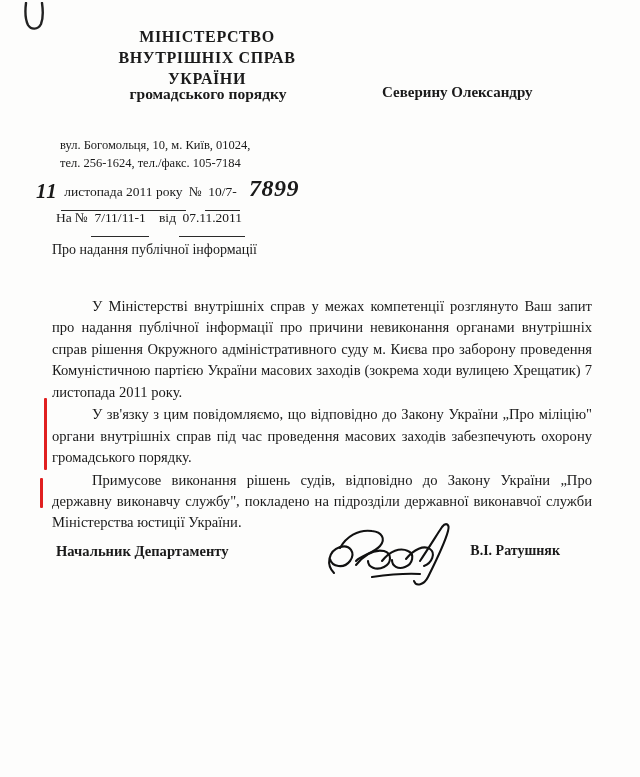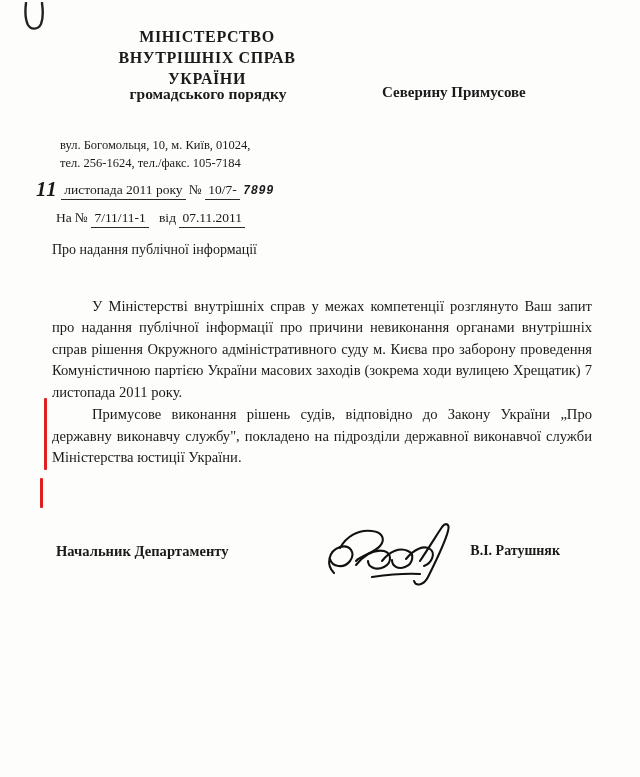--- a/index.html
+++ b/index.html
@@ -91,28 +91,29 @@
     font-size: 21px;
     font-weight: bold;
     font-style: italic;
     position: relative;
     top: 2px;
     letter-spacing: 1px;
   }
   .u-line {
     display: inline-block;
     border-bottom: 1px solid #2a2a2a;
-    padding: 0 3px 1px 3px;
+    padding: 0 3px 10px 3px;
   }
   .num-hand {
-    font-family: Liberation Mono, monospace;
-    font-size: 12px;
+    font-family: Liberation Serif, serif;
+    font-size: 24px;
     font-style: italic;
     font-weight: bold;
     letter-spacing: 0.5px;
+    margin-left: 6px;
   }
 
   .refline {
     position: absolute;
     left: 56px;
     top: 210px;
     font-size: 13.5px;
     white-space: nowrap;
   }
 
@@ -198,21 +199,21 @@
 
   <div class="dept">
     <div>громадського порядку</div>
   </div>
 
   <div class="addr">
     <div>вул. Богомольця, 10, м. Київ, 01024,</div>
     <div>тел. 256-1624, тел./факс. 105-7184</div>
   </div>
 
-  <div class="recipient">Северину Примусове</div>
+  <div class="recipient">Северину Олександру</div>
 
   <div class="dateline">
     <span class="hand-date">11</span>
     <span class="u-line">листопада 2011 року</span>
     <span>№</span>
     <span class="u-line">10/7-</span>
     <span class="num-hand">7899</span>
   </div>
 
   <div class="refline">
@@ -220,20 +221,21 @@
     <span class="u-line">7/11/11-1</span>
     &nbsp;
     <span>від</span>
     <span class="u-line">07.11.2011</span>
   </div>
 
   <div class="subject">Про надання публічної інформації</div>
 
   <div class="body-text">
     <p>У Міністерстві внутрішніх справ у межах компетенції розглянуто Ваш запит про надання публічної інформації про причини невиконання органами внутрішніх справ рішення Окружного адміністративного суду м. Києва про заборону проведення Комуністичною партією України масових заходів (зокрема ходи вулицею Хрещатик) 7 листопада 2011 року.</p>
+    <p>У зв'язку з цим повідомляємо, що відповідно до Закону України „Про міліцію" органи внутрішніх справ під час проведення масових заходів забезпечують охорону громадського порядку.</p>
     <p>Примусове виконання рішень судів, відповідно до Закону України „Про державну виконавчу службу", покладено на підрозділи державної виконавчої служби Міністерства юстиції України.</p>
   </div>
 
   <div class="red-bar red-bar-1"></div>
   <div class="red-bar red-bar-2"></div>
 
   <div class="sig-row">
     <div class="sig-title">Начальник Департаменту</div>
     <svg class="signature" viewBox="0 0 150 70">
       <g fill="none" stroke="#111" stroke-width="2.1" stroke-linecap="round" stroke-linejoin="round">

